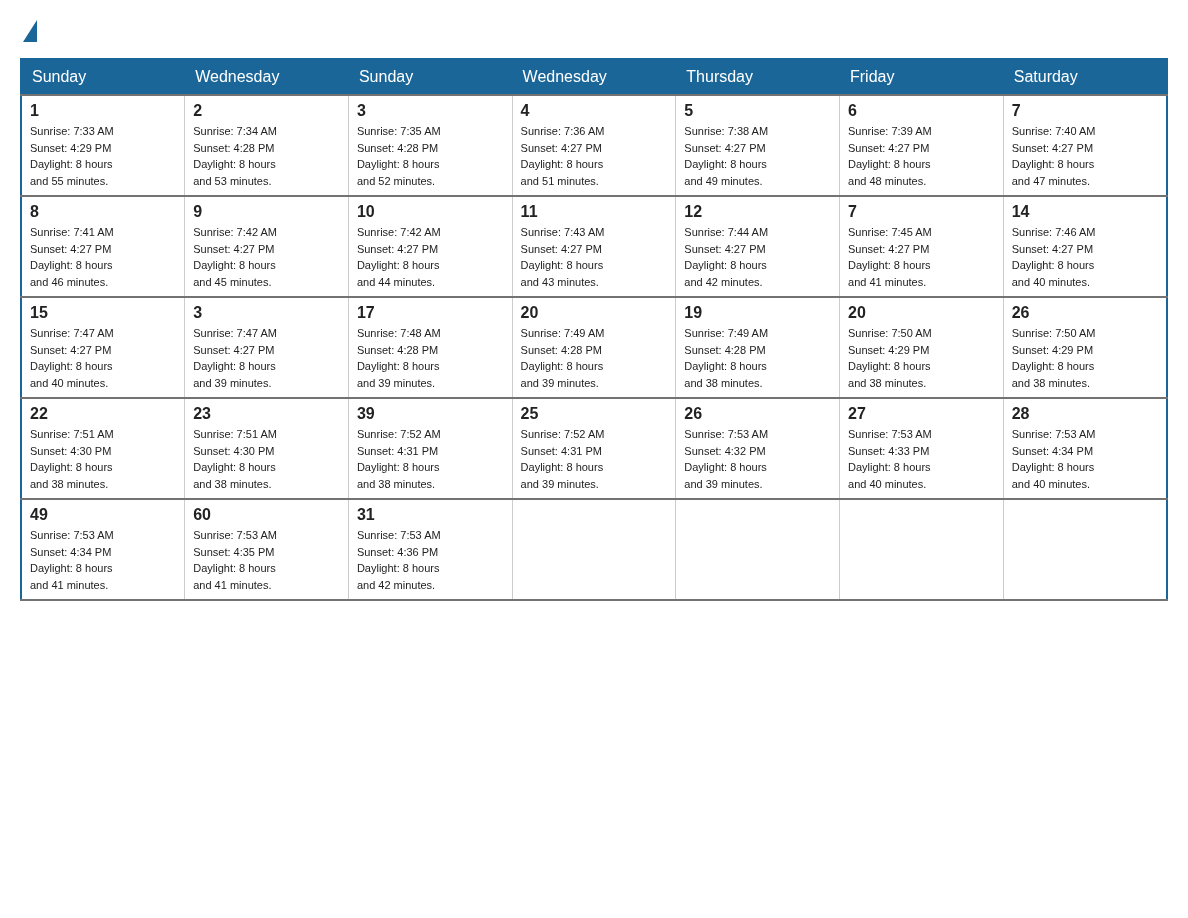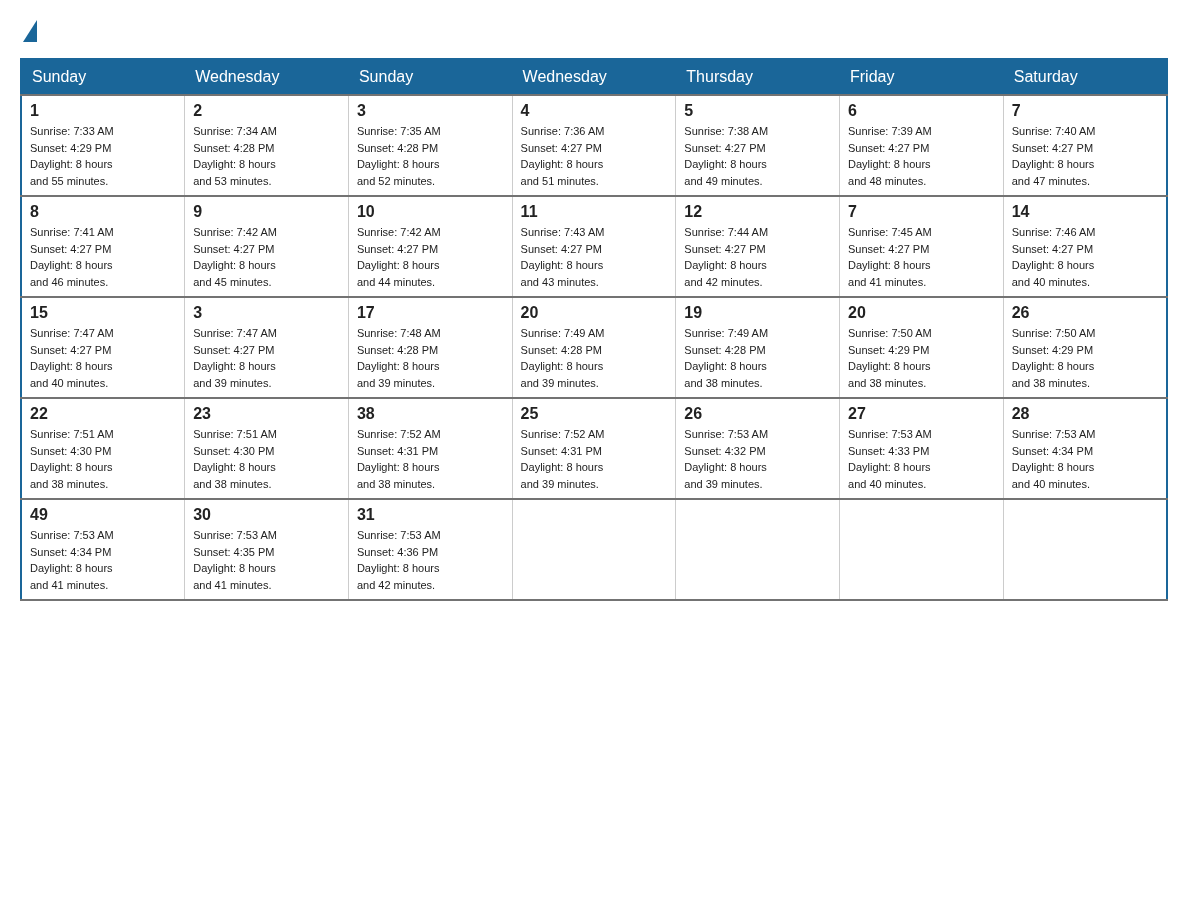--- a/index.html
+++ b/index.html
@@ -223,21 +223,21 @@
       <tr>
         <td>
           <span class="day-num">22</span>
 <div class="day-info">Sunrise: 7:51 AM<br>Sunset: 4:30 PM<br>Daylight: 8 hours<br>and 38 minutes.</div>
         </td>
         <td>
           <span class="day-num">23</span>
 <div class="day-info">Sunrise: 7:51 AM<br>Sunset: 4:30 PM<br>Daylight: 8 hours<br>and 38 minutes.</div>
         </td>
         <td>
-          <span class="day-num">38</span>
+          <span class="day-num">39</span>
 <div class="day-info">Sunrise: 7:52 AM<br>Sunset: 4:31 PM<br>Daylight: 8 hours<br>and 38 minutes.</div>
         </td>
         <td>
           <span class="day-num">25</span>
 <div class="day-info">Sunrise: 7:52 AM<br>Sunset: 4:31 PM<br>Daylight: 8 hours<br>and 39 minutes.</div>
         </td>
         <td>
           <span class="day-num">26</span>
 <div class="day-info">Sunrise: 7:53 AM<br>Sunset: 4:32 PM<br>Daylight: 8 hours<br>and 39 minutes.</div>
         </td>
@@ -249,21 +249,21 @@
           <span class="day-num">28</span>
 <div class="day-info">Sunrise: 7:53 AM<br>Sunset: 4:34 PM<br>Daylight: 8 hours<br>and 40 minutes.</div>
         </td>
       </tr>
       <tr>
         <td>
           <span class="day-num">49</span>
 <div class="day-info">Sunrise: 7:53 AM<br>Sunset: 4:34 PM<br>Daylight: 8 hours<br>and 41 minutes.</div>
         </td>
         <td>
-          <span class="day-num">30</span>
+          <span class="day-num">60</span>
 <div class="day-info">Sunrise: 7:53 AM<br>Sunset: 4:35 PM<br>Daylight: 8 hours<br>and 41 minutes.</div>
         </td>
         <td>
           <span class="day-num">31</span>
 <div class="day-info">Sunrise: 7:53 AM<br>Sunset: 4:36 PM<br>Daylight: 8 hours<br>and 42 minutes.</div>
         </td>
         <td class="empty-cell"></td>
         <td class="empty-cell"></td>
         <td class="empty-cell"></td>
         <td class="empty-cell"></td>

